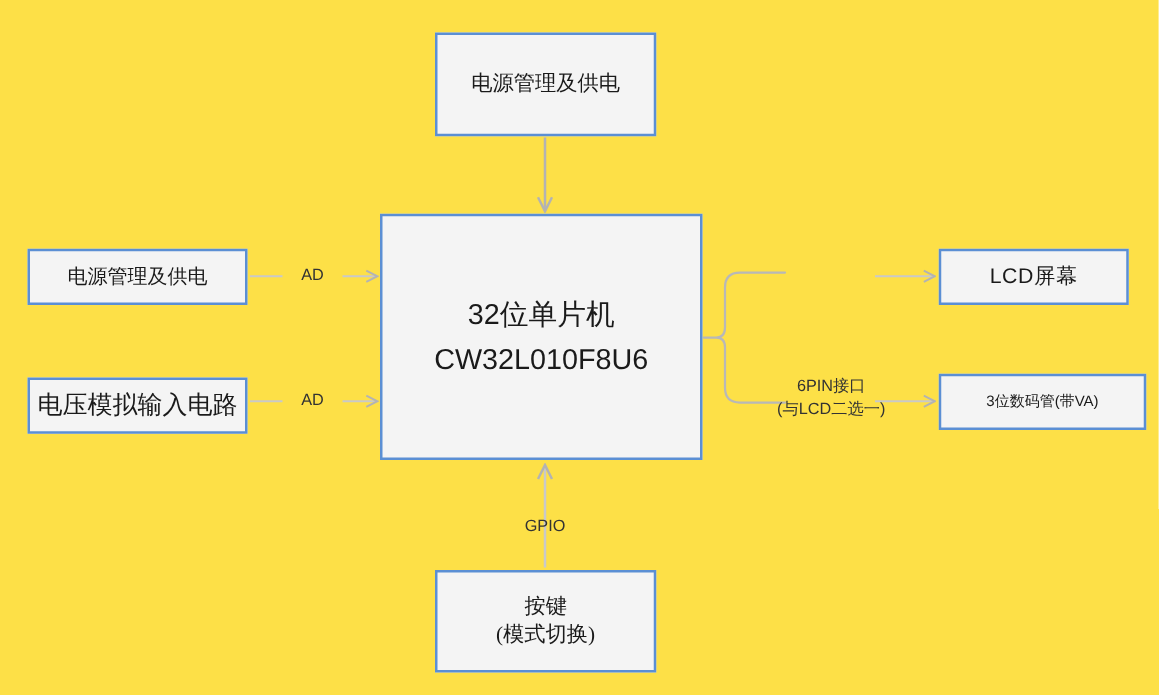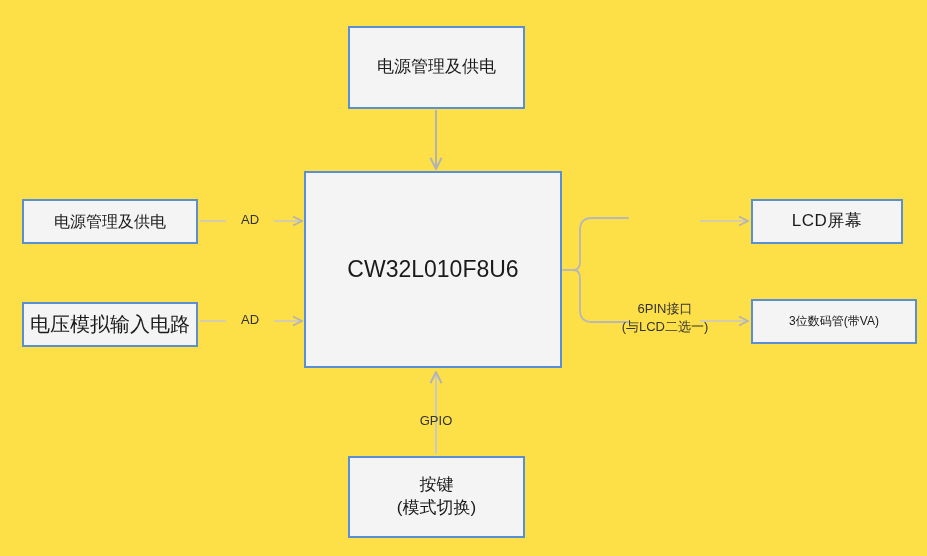--- a/index.html
+++ b/index.html
@@ -32,21 +32,21 @@
   .node .line2 { white-space: nowrap; }
 
   
   #node-power   { left: 348px; top: 26px;  width: 177px; height: 83px;  font-size: 17px; }
   #node-mcu     { left: 304px; top: 171px; width: 258px; height: 197px; font-size: 23px; border-color:#5b8fd4; }
   #node-mcu .line1 { margin-bottom: 4px; }
   #node-current { left: 22px;  top: 199px; width: 176px; height: 45px;  font-size: 16px; }
   #node-voltage { left: 22px;  top: 302px; width: 176px; height: 45px;  font-size: 20px; }
   #node-lcd     { left: 751px; top: 199px; width: 152px; height: 45px;  font-size: 17px; letter-spacing: .5px;}
   #node-seg     { left: 751px; top: 299px; width: 166px; height: 45px;  font-size: 12px; }
-  #node-key     { left: 348px; top: 456px; width: 177px; height: 82px;  font-size: 17px; }
+  #node-key     { left: 348px; top: 456px; width: 177px; height: 82px;  font-size: 17px; font-family: Liberation Serif, serif; }
 
   
   #wires {
     position: absolute;
     left: 0; top: 0;
     width: 927px; height: 556px;
     pointer-events: none;
   }
 
   
@@ -101,20 +101,21 @@
 
     <line x1="700" y1="221" x2="748" y2="221" stroke="#c9c9c9" stroke-width="1.6" marker-end="url(#arrowOpen)"></line>
     <line x1="700" y1="321" x2="748" y2="321" stroke="#c9c9c9" stroke-width="1.6" marker-end="url(#arrowOpen)"></line>
   </svg>
 
   <div class="node" id="node-power">
     <span class="line1">电源管理及供电</span>
   </div>
 
   <div class="node" id="node-mcu">
+    <span class="line1">32位单片机</span>
     <span class="line2">CW32L010F8U6</span>
   </div>
 
   <div class="node" id="node-current">
     <span class="line1">电源管理及供电</span>
   </div>
 
   <div class="node" id="node-voltage">
     <span class="line1">电压模拟输入电路</span>
   </div>

